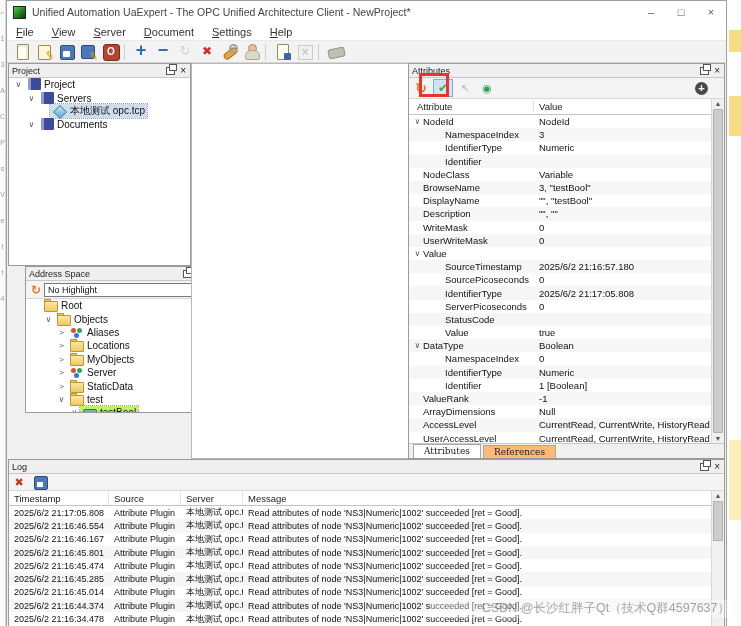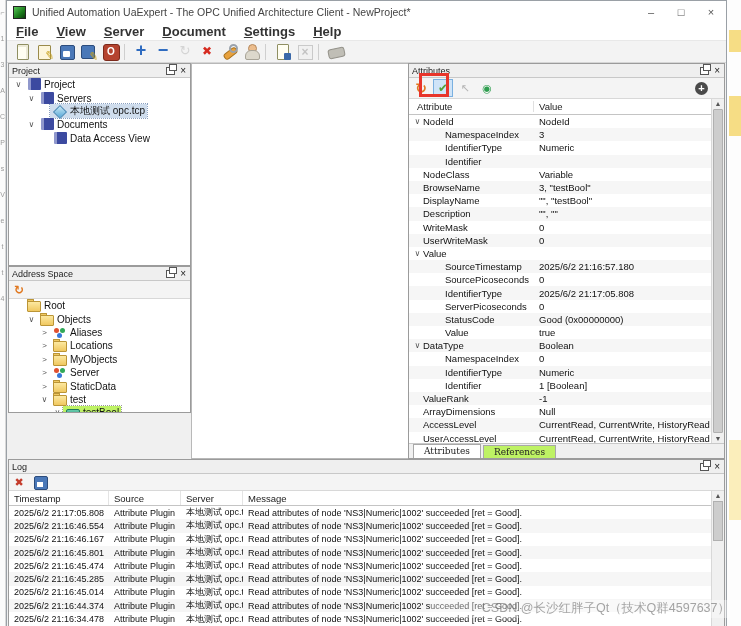--- a/index.html
+++ b/index.html
@@ -15,21 +15,21 @@
   .edge-right .ap{position:absolute;left:17px;top:10px;font-size:12px;color:#555;font-style:italic;}
 
   
   .window{position:absolute;left:6px;top:0;width:721px;height:626px;background:#f0f0f0;border:1px solid #9aa0a6;border-bottom:none;}
   .titlebar{position:absolute;left:0;top:0;right:0;height:22px;background:#ffffff;display:flex;align-items:center;}
   .app-icon{width:13px;height:13px;margin:0 6px 0 6px;background:linear-gradient(135deg,#58c858 0%,#1a7a1a 60%,#0c3c0c 100%);border:1px solid #222;}
   .title-text{font-size:10.5px;color:#444;white-space:nowrap;flex:1;}
   .win-controls{display:flex;height:100%;}
   .win-btn{width:30px;height:22px;display:flex;align-items:center;justify-content:center;font-size:11px;color:#555;}
   .menubar{position:absolute;left:0;top:22px;right:0;height:18px;background:#ffffff;display:flex;align-items:center;border-bottom:1px solid #e8e8e8;}
-  .menu-item{font-size:13px;color:#333;padding:0 9px;font-weight:bold;}
+  .menu-item{font-size:11px;color:#333;padding:0 9px;}
   .menu-item:first-letter{text-decoration:underline;}
   .toolbar{position:absolute;left:0;top:40px;right:0;height:22px;background:#f3f3f3;border-bottom:1px solid #d6d6d6;display:flex;align-items:center;padding-left:4px;}
   .tbtn{width:22px;height:20px;display:inline-flex;align-items:center;justify-content:center;position:relative;}
   .tbtn.sep-before{margin-left:9px;}
   .tbtn.sep-before::before{content:"";position:absolute;left:-6px;top:2px;bottom:2px;width:1px;background:#cfcfcf;}
   .tbtn.disabled{opacity:.45;}
   .tbicon{display:inline-block;position:relative;width:17px;height:17px;}
 
   
   .ic-new-project::before{content:"";position:absolute;left:3px;top:1px;width:10px;height:14px;background:#fffef2;border:1px solid #8f8f62;border-radius:1px;box-shadow:inset -2px 2px 0 #ecead8;}
@@ -100,21 +100,21 @@
   .att-row{display:flex;height:13.2px;align-items:center;font-size:9.5px;color:#111;white-space:nowrap;}
   .att-row:nth-of-type(even){background:#f6f6f6;}
   .att-name-cell{width:125px;display:flex;align-items:center;padding-left:calc(3px + var(--lvl,0)*22px);overflow:hidden;}
   .att-val-cell{flex:1;padding-left:5px;overflow:hidden;}
   .vscroll{position:absolute;right:0;top:35px;bottom:15px;width:13px;background:#f0f0f0;border-left:1px solid #d8d8d8;}
   .vscroll .arr{position:absolute;left:0;right:0;text-align:center;font-size:7px;color:#555;}
   .vscroll .arr.up{top:1px;}
   .vscroll .arr.down{bottom:1px;}
   .vscroll .thumb{position:absolute;left:1px;right:1px;background:#cdcdcd;border:1px solid #b0b0b0;border-radius:1px;}
   .att-tabs{position:absolute;left:0;right:0;bottom:0;height:15px;background:#f0f0f0;border-top:1px solid #c8c8c8;display:flex;align-items:flex-end;padding-left:4px;}
-  .tab{font-family:"DejaVu Serif","Liberation Serif",serif;font-size:9px;color:#222;padding:1px 10px;border:1px solid #a8a8a8;border-bottom:none;background:#bef264;margin-right:2px;}
+  .tab{font-family:"DejaVu Serif","Liberation Serif",serif;font-size:9px;color:#222;padding:1px 10px;border:1px solid #a8a8a8;border-bottom:none;background:#fdba74;margin-right:2px;}
   .tab.active{background:#fff;height:14px;}
 
   
   .log-toolbar{position:absolute;left:0;right:0;top:14px;height:17px;background:#f4f4f4;border-bottom:1px solid #d8d8d8;display:flex;align-items:center;padding-left:3px;gap:6px;}
   .ic-clear-log::before{content:"\2716";font-size:11px;font-weight:bold;color:#c43c2c;}
   .ic-save-log::before{content:"";position:absolute;left:2px;top:2px;width:12px;height:12px;background:#4a78b8;border-radius:2px;border:1px solid #2c4c7c;}
   .ic-save-log::after{content:"";position:absolute;left:5px;top:8px;width:6px;height:5px;background:#fff;}
   .log-table{position:absolute;left:0;right:13px;top:31px;bottom:0;overflow:hidden;}
   .log-header{display:flex;height:15px;align-items:center;border-bottom:1px solid #c4c4c4;background:#fff;font-size:9.5px;color:#222;}
   .log-header span{border-right:1px solid #e4e4e4;padding-left:5px;height:100%;display:flex;align-items:center;}
@@ -245,38 +245,35 @@
           </div>
 
           <div class="trow" style="--lvl: 1;">
             <span class="tree-arrow">∨</span>
             <span class="hl">
               <span class="ticon ic-notebook"></span>
               <span>Documents</span>
             </span>
           </div>
 
-          <div class="trow" style="--lvl: 2;">
-            <span class="tree-arrow"></span>
-            <span class="hl">
-              <span class="ticon ic-notebook"></span>
-              <span>Data Access View</span>
-            </span>
-          </div>
         </div>
     </div>
 
-    <div class="panel" style="left:1px;top:265px;width:183px;height:147px;">
+    <div class="panel" style="left:18px;top:265px;width:183px;height:147px;">
       <div class="panel-title">
         <span class="pt-label">Address Space</span>
         <span class="float-btn"></span>
         <span class="close-x">×</span>
       </div>
       <div class="as-filter">
         <span class="as-refresh">↻</span>
+        <span class="combo">
+          <span>No Highlight</span>
+          <span class="carrow">▼</span>
+        </span>
       </div>
       <div class="tree tree2" style="top:32px;">
 
           <div class="trow" style="--lvl: 0;">
             <span class="tree-arrow"></span>
             <span class="hl">
               <span class="ticon ic-folder"></span>
               <span>Root</span>
             </span>
           </div>
@@ -521,21 +518,20 @@
                 <span>ServerPicoseconds</span>
               </span>
               <span class="att-val-cell">0</span>
             </div>
 
             <div class="att-row" style="--lvl: 1;">
               <span class="att-name-cell">
                 <span class="tree-arrow"></span>
                 <span>StatusCode</span>
               </span>
-              <span class="att-val-cell">Good (0x00000000)</span>
             </div>
 
             <div class="att-row" style="--lvl: 1;">
               <span class="att-name-cell">
                 <span class="tree-arrow"></span>
                 <span>Value</span>
               </span>
               <span class="att-val-cell">true</span>
             </div>
 

